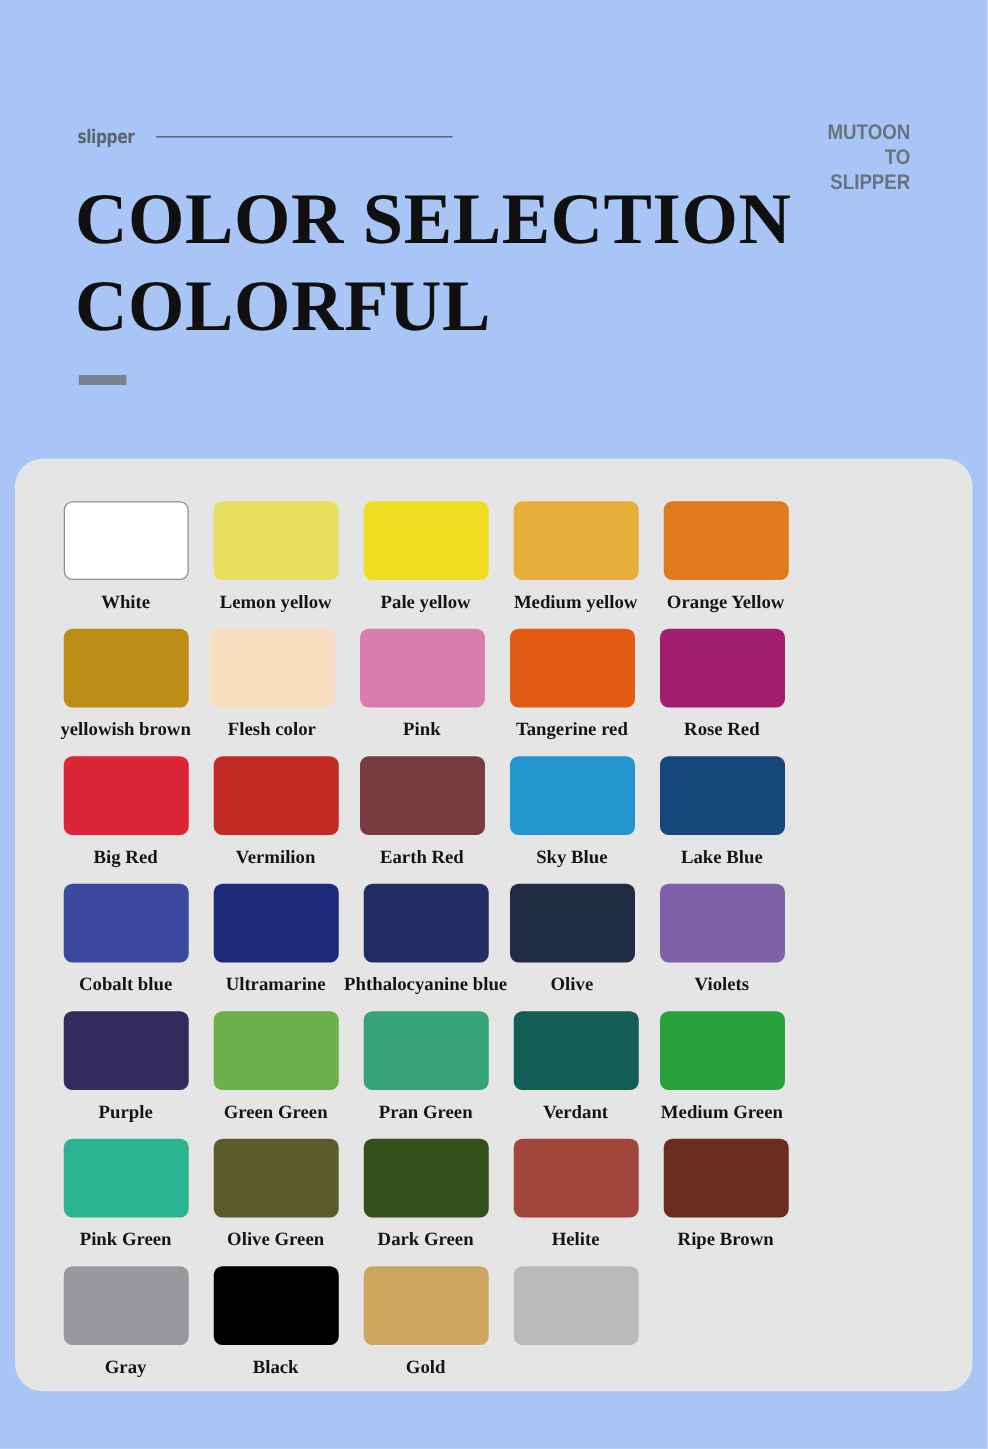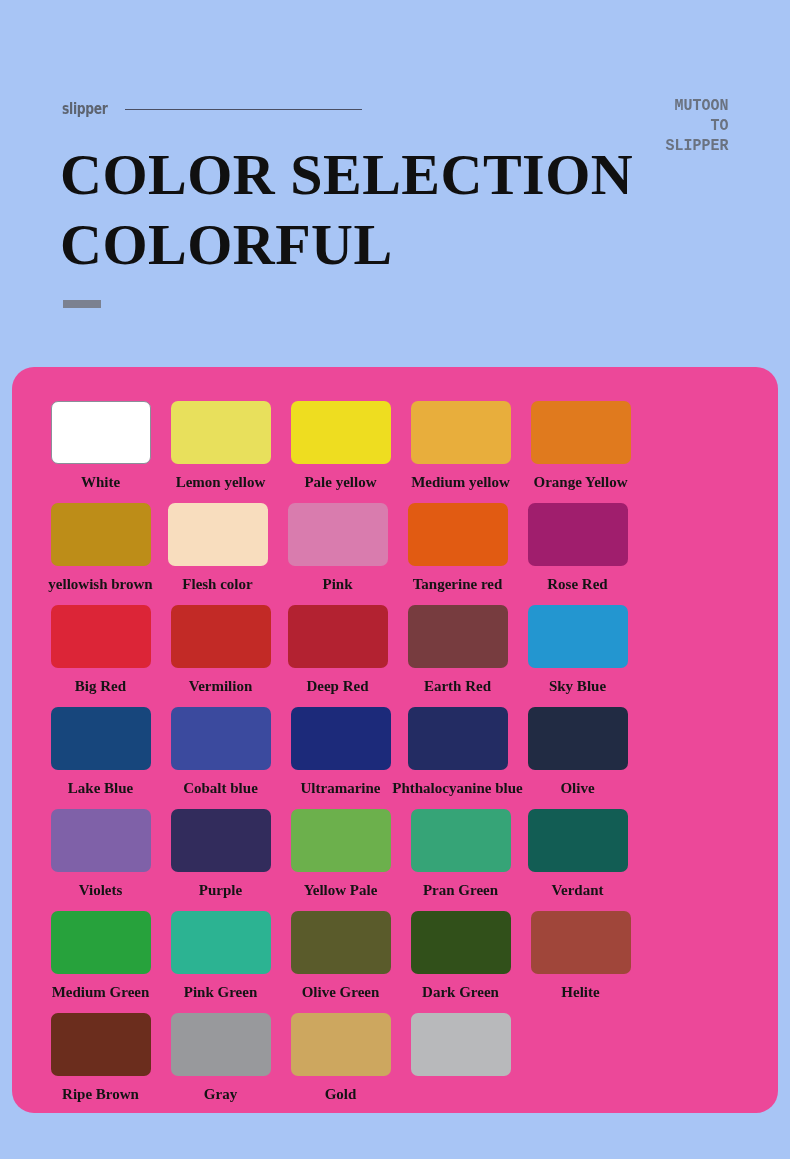--- a/index.html
+++ b/index.html
@@ -49,21 +49,21 @@
     height: 1px;
     background: #4a4f63;
     margin-left: 8px;
   }
 
   .brand {
     position: absolute;
     right: 62px;
     top: 80px;
     text-align: right;
-    font-family: Liberation Mono, monospace;
+    font-family: Liberation Sans, sans-serif;
     font-weight: bold;
     font-size: 17px;
     line-height: 20px;
     color: #6a7280;
     letter-spacing: 0px;
   }
   .brand span {
     display: block;
     transform: scaleX(0.88);
     transform-origin: right center;
@@ -93,21 +93,21 @@
     background: #7b8190;
   }
 
   
   .card {
     position: absolute;
     left: 12px;
     top: 367px;
     width: 766px;
     height: 746px;
-    background: #ec4899;
+    background: #e5e5e5;
     border-radius: 22px;
   }
 
   .grid {
     position: absolute;
     left: 0;
     top: 34px;
     width: 766px;
     display: flex;
     flex-wrap: wrap;
@@ -212,24 +212,20 @@
       </div>
       <div class="cell">
         <div class="swatch" style="background: rgb(220, 37, 55);"></div>
         <div class="swatch-label">Big Red</div>
       </div>
       <div class="cell">
         <div class="swatch" style="background: rgb(194, 42, 38);"></div>
         <div class="swatch-label">Vermilion</div>
       </div>
       <div class="cell">
-        <div class="swatch" style="background: rgb(179, 34, 49);"></div>
-        <div class="swatch-label">Deep Red</div>
-      </div>
-      <div class="cell">
         <div class="swatch" style="background: rgb(119, 60, 63);"></div>
         <div class="swatch-label">Earth Red</div>
       </div>
       <div class="cell">
         <div class="swatch" style="background: rgb(35, 150, 208);"></div>
         <div class="swatch-label">Sky Blue</div>
       </div>
       <div class="cell">
         <div class="swatch" style="background: rgb(23, 70, 124);"></div>
         <div class="swatch-label">Lake Blue</div>
@@ -253,21 +249,21 @@
       <div class="cell">
         <div class="swatch" style="background: rgb(127, 97, 168);"></div>
         <div class="swatch-label">Violets</div>
       </div>
       <div class="cell">
         <div class="swatch" style="background: rgb(50, 44, 92);"></div>
         <div class="swatch-label">Purple</div>
       </div>
       <div class="cell">
         <div class="swatch" style="background: rgb(108, 176, 76);"></div>
-        <div class="swatch-label">Yellow Pale</div>
+        <div class="swatch-label">Green Green</div>
       </div>
       <div class="cell">
         <div class="swatch" style="background: rgb(54, 164, 119);"></div>
         <div class="swatch-label">Pran Green</div>
       </div>
       <div class="cell">
         <div class="swatch" style="background: rgb(18, 93, 84);"></div>
         <div class="swatch-label">Verdant</div>
       </div>
       <div class="cell">
@@ -292,20 +288,24 @@
       </div>
       <div class="cell">
         <div class="swatch" style="background: rgb(107, 45, 29);"></div>
         <div class="swatch-label">Ripe Brown</div>
       </div>
       <div class="cell">
         <div class="swatch" style="background: rgb(152, 153, 156);"></div>
         <div class="swatch-label">Gray</div>
       </div>
       <div class="cell">
+        <div class="swatch" style="background: rgb(0, 0, 0);"></div>
+        <div class="swatch-label">Black</div>
+      </div>
+      <div class="cell">
         <div class="swatch" style="background: rgb(205, 167, 95);"></div>
         <div class="swatch-label">Gold</div>
       </div>
       <div class="cell">
         <div class="swatch" style="background: rgb(184, 185, 187);"></div>
       </div>
     </div>
 </div>
 
 </body></html>

